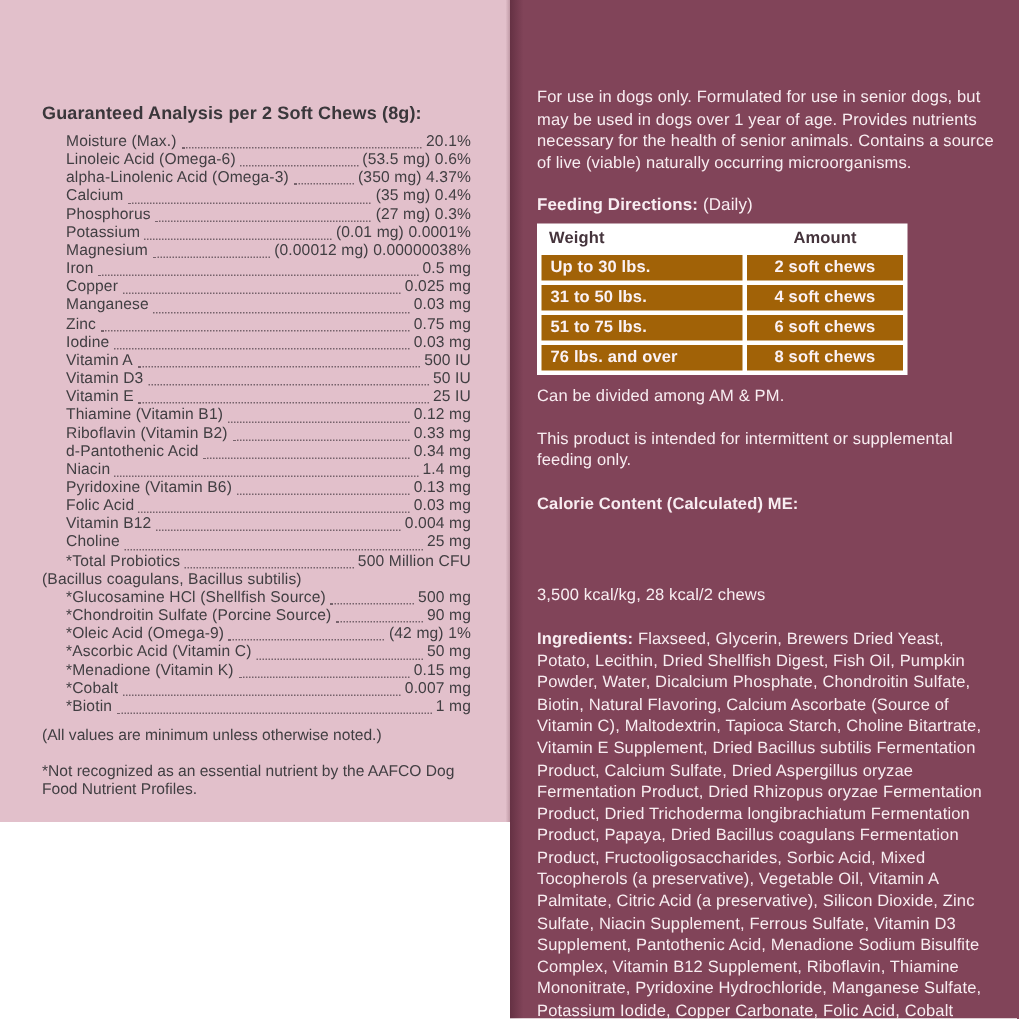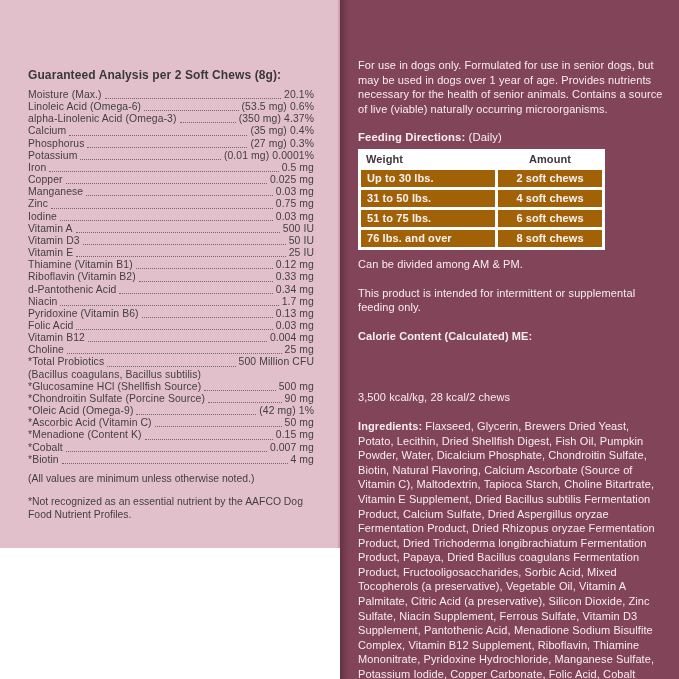--- a/index.html
+++ b/index.html
@@ -22,21 +22,21 @@
     background:linear-gradient(270deg, rgba(90,40,55,.25), rgba(90,40,55,0));
   }
   .ga-title {
     margin:0 0 7px; font-size:12px; font-weight:700; letter-spacing:.1px;
     color:#3a373b;
   }
   .ga-row {
     display:flex; align-items:flex-end;
     font-size:10.4px; line-height:12.15px; letter-spacing:.1px;
   }
-  .ga-label { white-space:nowrap; }
+  .ga-label { white-space:nowrap;margin-left:16px; }
   .ga-dots  { flex:1; margin:0 3px 2px 3px; border-bottom:1.6px dotted #77636c; min-width:6px; }
   .ga-value { white-space:nowrap; }
   .ga-row.plain { display:block; }
   .ga-note { font-size:10.4px; line-height:12.6px; margin:7px 0 0; }
   .ga-footnote { font-size:10.4px; line-height:12.6px; margin:11px 0 0; max-width:280px; }
 
   
   .right-panel {
     position:absolute; left:340px; top:0; width:339px; height:679px;
     background:#814459; box-sizing:border-box;
@@ -108,20 +108,25 @@
           <span class="ga-label">Phosphorus</span>
           <span class="ga-dots"></span>
           <span class="ga-value">(27 mg) 0.3%</span>
         </div>
         <div class="ga-row">
           <span class="ga-label">Potassium</span>
           <span class="ga-dots"></span>
           <span class="ga-value">(0.01 mg) 0.0001%</span>
         </div>
         <div class="ga-row">
+          <span class="ga-label">Magnesium</span>
+          <span class="ga-dots"></span>
+          <span class="ga-value">(0.00012 mg) 0.00000038%</span>
+        </div>
+        <div class="ga-row">
           <span class="ga-label">Iron</span>
           <span class="ga-dots"></span>
           <span class="ga-value">0.5 mg</span>
         </div>
         <div class="ga-row">
           <span class="ga-label">Copper</span>
           <span class="ga-dots"></span>
           <span class="ga-value">0.025 mg</span>
         </div>
         <div class="ga-row">
@@ -165,21 +170,21 @@
           <span class="ga-value">0.33 mg</span>
         </div>
         <div class="ga-row">
           <span class="ga-label">d-Pantothenic Acid</span>
           <span class="ga-dots"></span>
           <span class="ga-value">0.34 mg</span>
         </div>
         <div class="ga-row">
           <span class="ga-label">Niacin</span>
           <span class="ga-dots"></span>
-          <span class="ga-value">1.7 mg</span>
+          <span class="ga-value">1.4 mg</span>
         </div>
         <div class="ga-row">
           <span class="ga-label">Pyridoxine (Vitamin B6)</span>
           <span class="ga-dots"></span>
           <span class="ga-value">0.13 mg</span>
         </div>
         <div class="ga-row">
           <span class="ga-label">Folic Acid</span>
           <span class="ga-dots"></span>
           <span class="ga-value">0.03 mg</span>
@@ -214,33 +219,33 @@
           <span class="ga-label">*Oleic Acid (Omega-9)</span>
           <span class="ga-dots"></span>
           <span class="ga-value">(42 mg) 1%</span>
         </div>
         <div class="ga-row">
           <span class="ga-label">*Ascorbic Acid (Vitamin C)</span>
           <span class="ga-dots"></span>
           <span class="ga-value">50 mg</span>
         </div>
         <div class="ga-row">
-          <span class="ga-label">*Menadione (Content K)</span>
+          <span class="ga-label">*Menadione (Vitamin K)</span>
           <span class="ga-dots"></span>
           <span class="ga-value">0.15 mg</span>
         </div>
         <div class="ga-row">
           <span class="ga-label">*Cobalt</span>
           <span class="ga-dots"></span>
           <span class="ga-value">0.007 mg</span>
         </div>
         <div class="ga-row">
           <span class="ga-label">*Biotin</span>
           <span class="ga-dots"></span>
-          <span class="ga-value">4 mg</span>
+          <span class="ga-value">1 mg</span>
         </div>
       </div>
     <p class="ga-note">(All values are minimum unless otherwise noted.)</p>
     <p class="ga-footnote">*Not recognized as an essential nutrient by the AAFCO Dog Food Nutrient Profiles.</p>
   </section>
 
   <section class="right-panel">
     <p>For use in dogs only. Formulated for use in senior dogs, but may be used in dogs over 1 year of age. Provides nutrients necessary for the health of senior animals. Contains a source of live (viable) naturally occurring microorganisms.</p>
 
     <p class="fd-heading"><strong>Feeding Directions:</strong><span> (Daily)</span></p>

